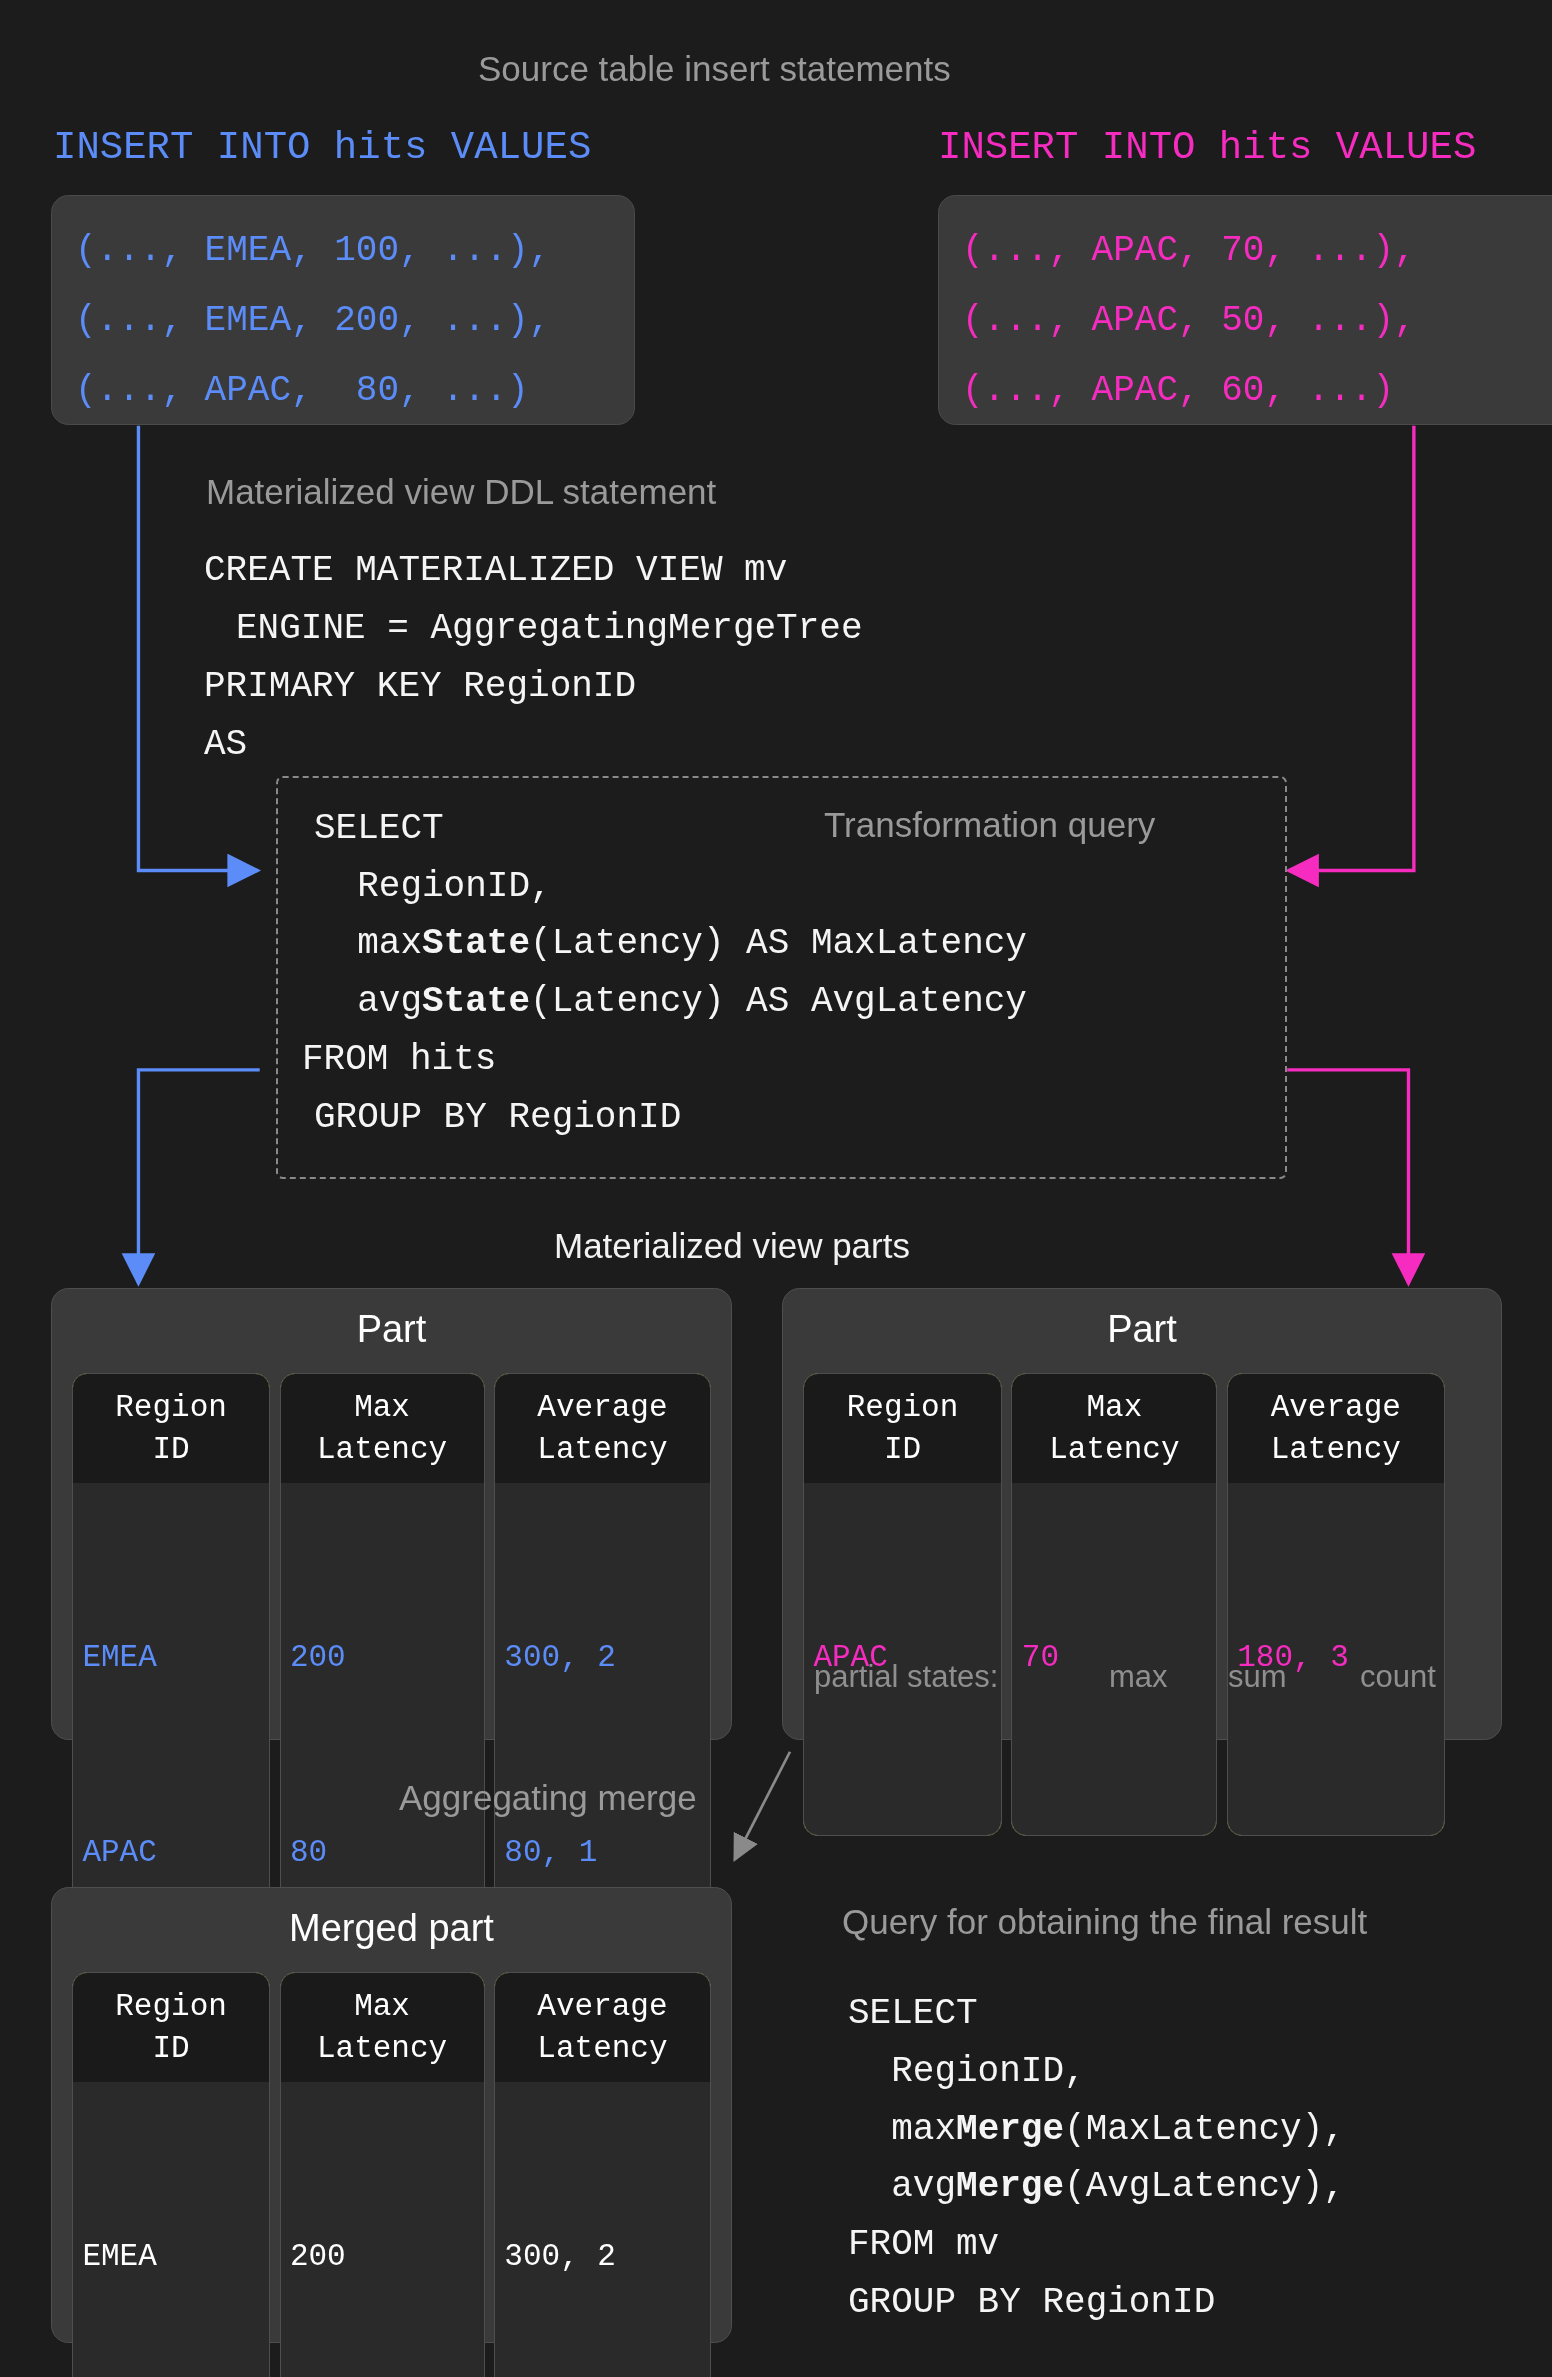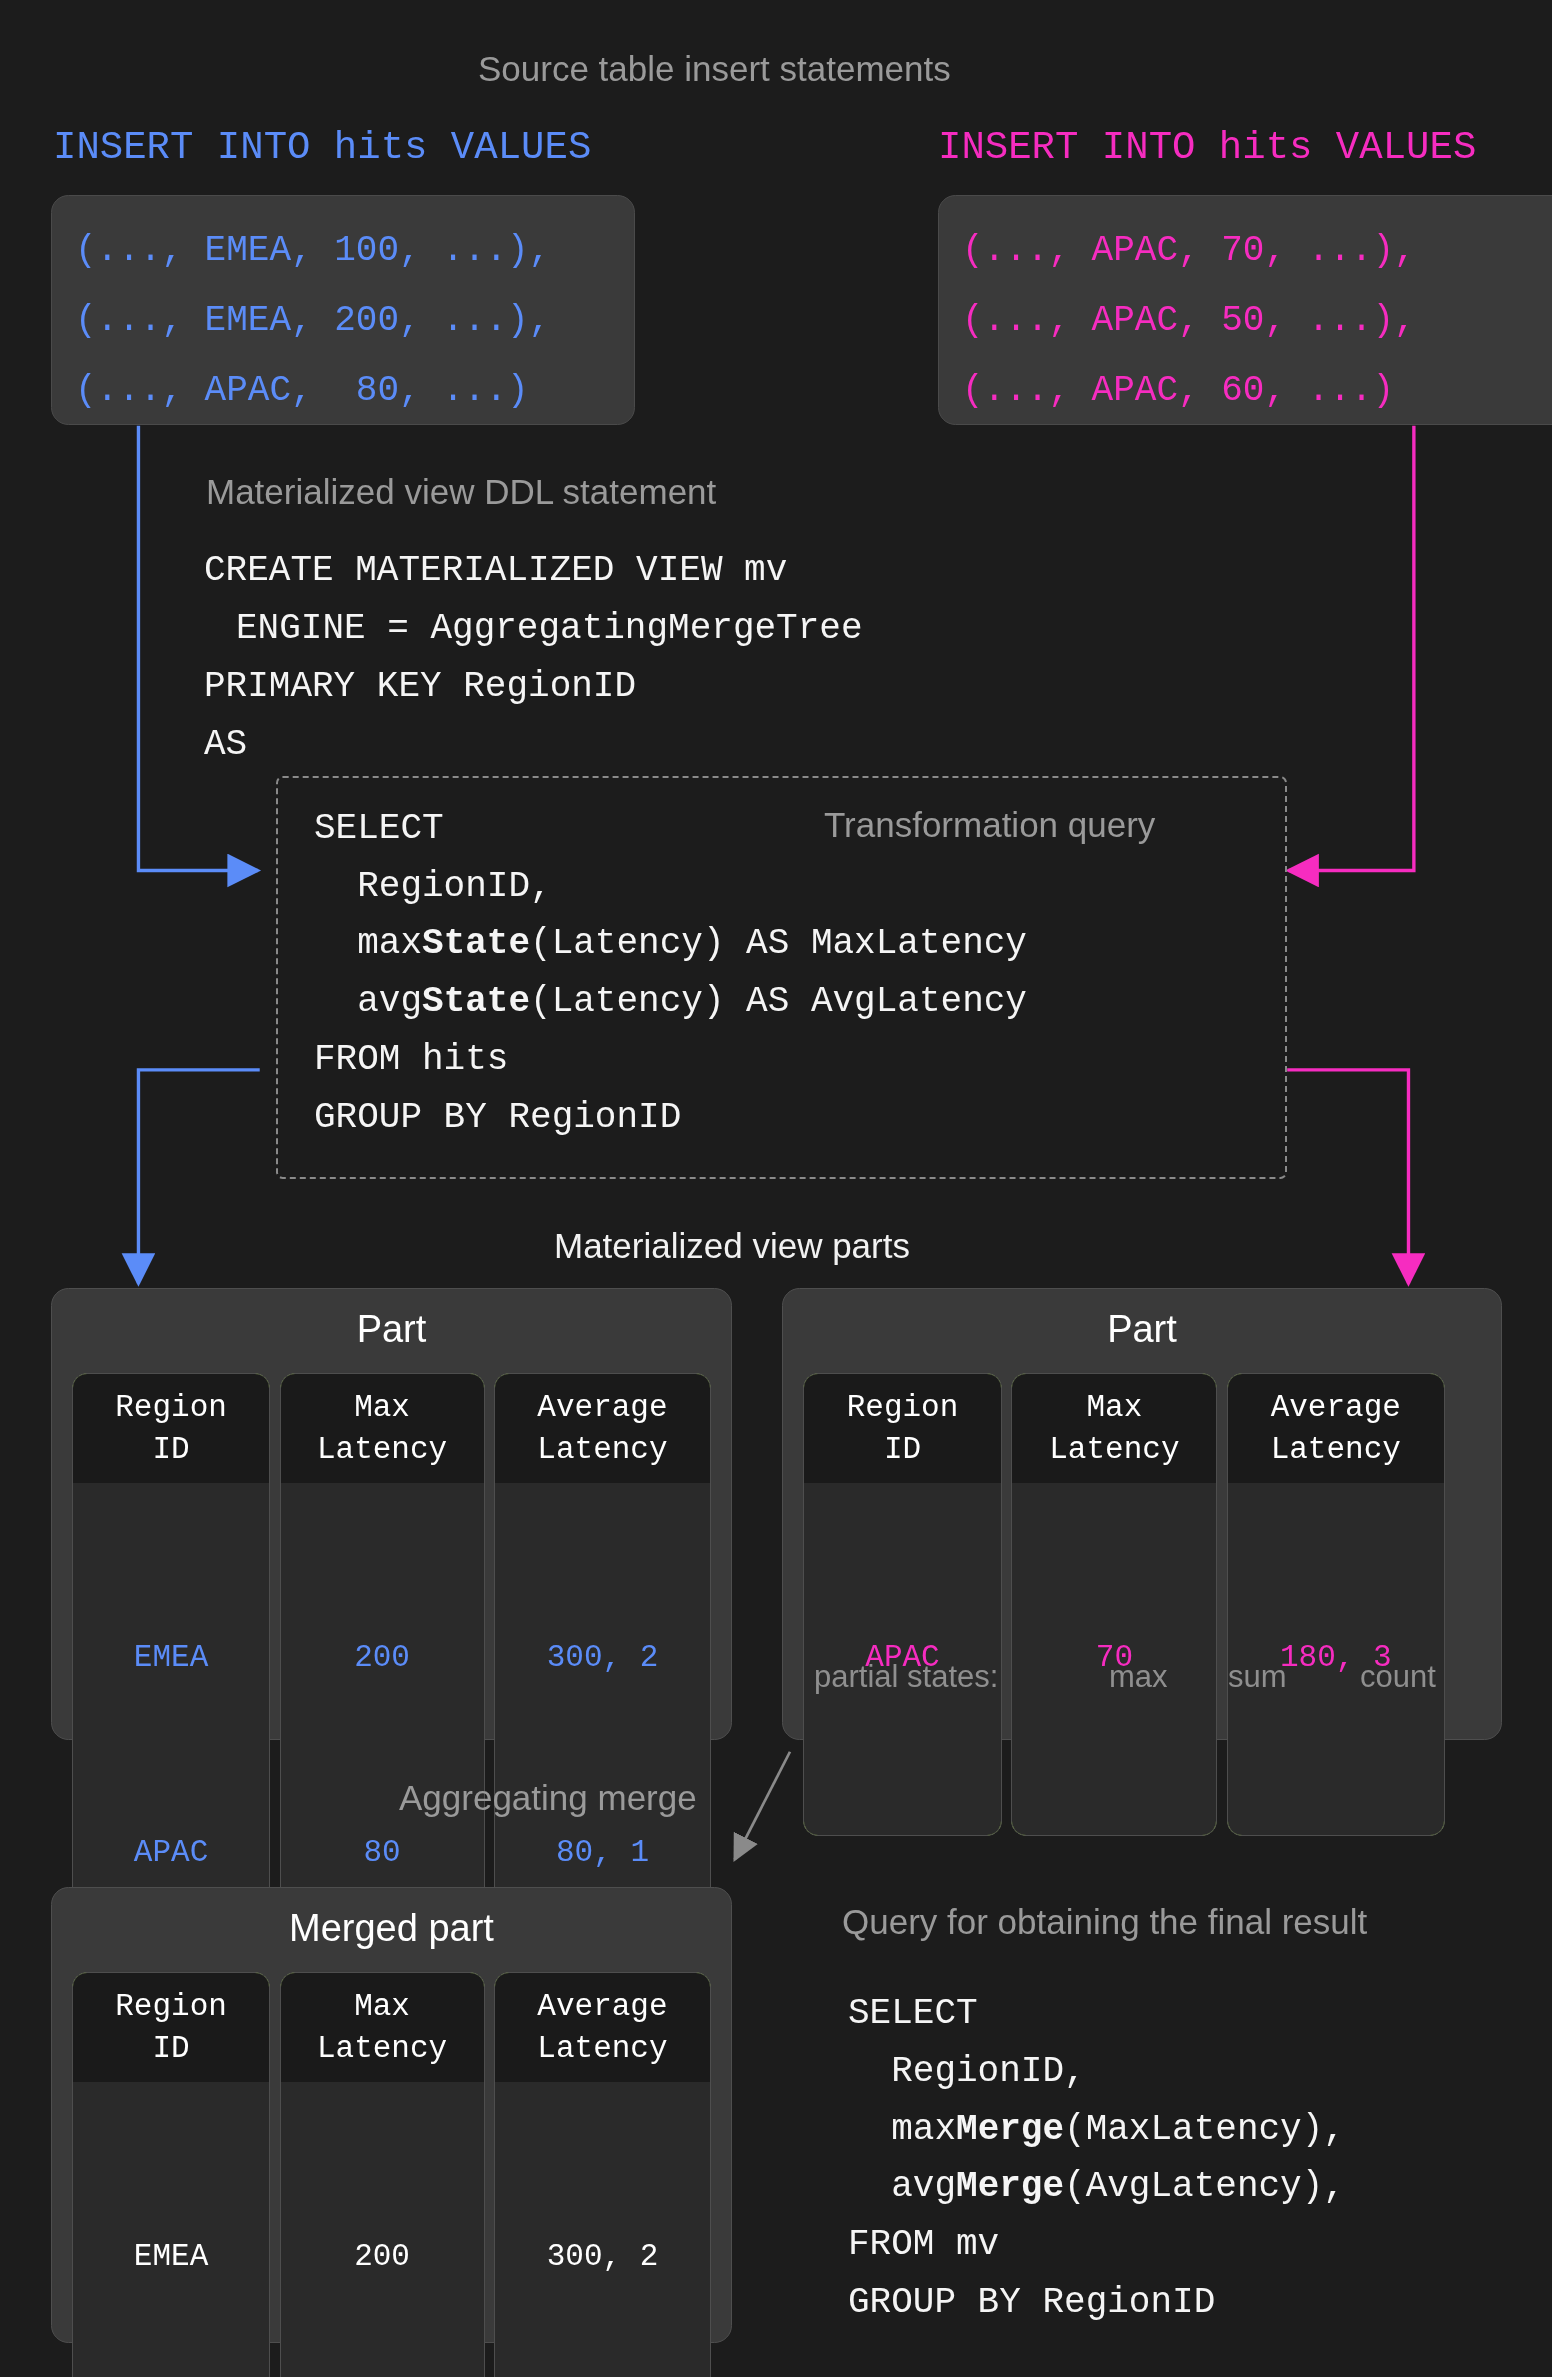--- a/index.html
+++ b/index.html
@@ -118,21 +118,20 @@
     text-align: center;
     color: #ffffff;
     padding: 13.5px 6.7px 12px 6.7px;
     white-space: pre;
   }
   .col-body {
     background: #2a2a2a;
     font-family: "Liberation Mono", monospace;
     font-size: 31px;
     line-height: 65px;
-    text-align: center;
     padding: 12px 9.4px 15px 9.4px;
     white-space: pre;
   }
   .col-body .cell { display: block; }
   .white { color: #ffffff; }
 
   
   .partial-label {
     color: #8f8f8f;
     font-size: 31px;
@@ -218,21 +217,21 @@
 
     <div class="abs caption-muted" style="left:546px; top:27px;">Transformation query</div>
 
     <div class="abs tq-text" style="left:36px; top:21.6px;">SELECT</div>
     <div class="abs tq-text" style="left:36px; top:80px;">  RegionID,</div>
 
     <div class="abs tq-text" style="left:36px; top:137px;"><span>  max</span><b>State</b><span>(Latency) AS MaxLatency</span></div>
 
     <div class="abs tq-text" style="left:36px; top:195px;"><span>  avg</span><b>State</b><span>(Latency) AS AvgLatency</span></div>
 
-    <div class="abs tq-text" style="left:36px; top:253px;">FROM hits</div>
+    <div class="abs tq-text" style="left:24px; top:253px;">FROM hits</div>
     <div class="abs tq-text" style="left:36px; top:311px;">GROUP BY RegionID</div>
   </div>
 
   <div class="abs caption-white" style="left:554px; top:1226px;">Materialized view parts</div>
 
   <div class="abs part-card" style="left:51px; top:1288px; width:681px; height:452px; padding:19px 20px 27px 20px;">
     <div class="part-title">Part</div>
     <div class="cols" style="margin-top:21.6px;">
       <div class="col" style="width:199px;">
         <div class="col-head">Region

